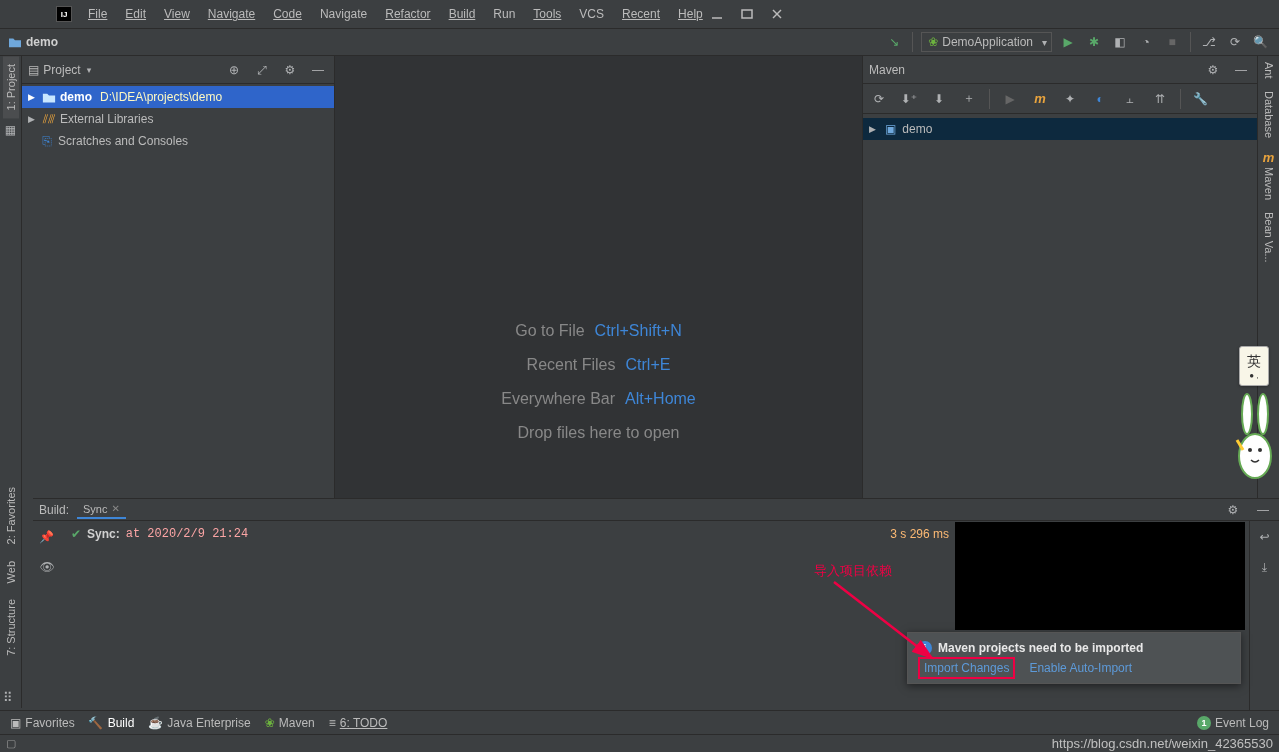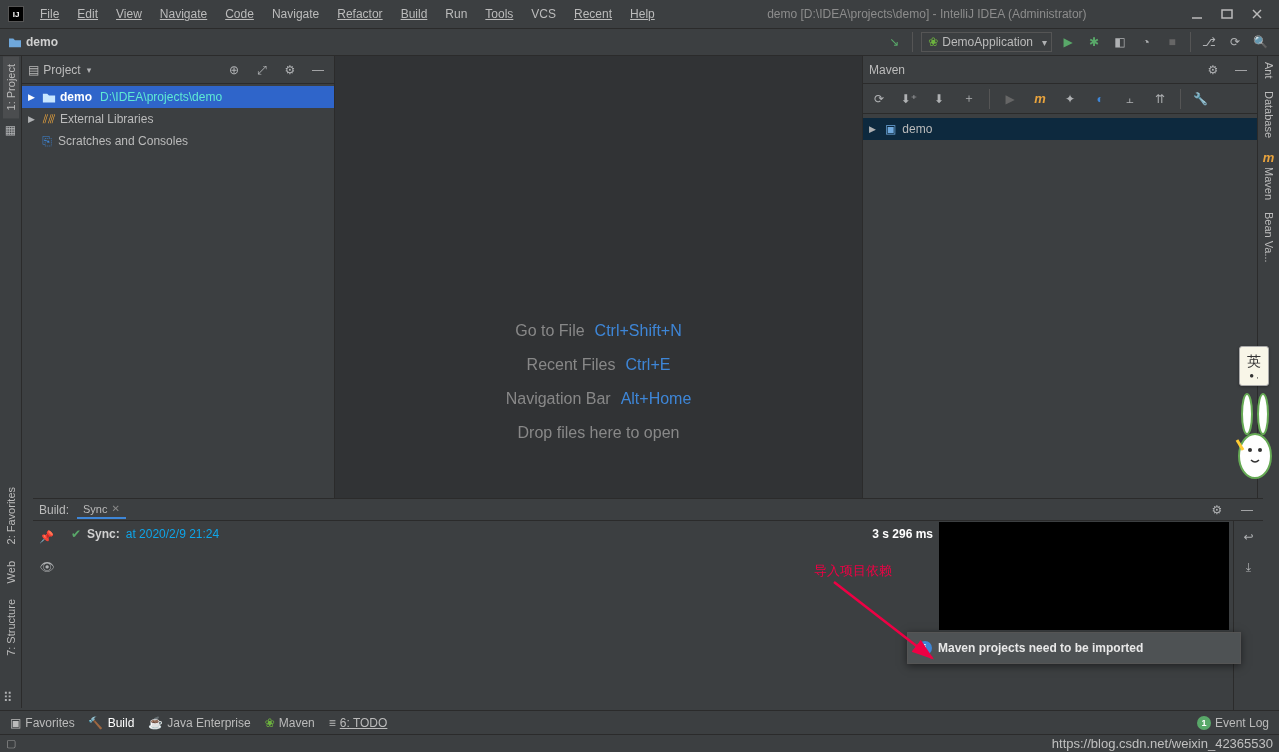--- a/index.html
+++ b/index.html
@@ -1,17 +1,17 @@
 <!DOCTYPE html>
 <html><head>
 <meta charset="utf-8">
 <style>
 * { margin:0; padding:0; box-sizing:border-box; font-family:"Segoe UI",Arial,sans-serif; }
 body { width:1279px; height:752px; background:#3c3f41; color:#bbb; font-size:12px; overflow:hidden; position:relative; }
-.titlebar { height:28px; background:#3c3f41; display:flex; align-items:center; padding:0 8px; }
+.titlebar { height:28px; background:#3c3f41; display:flex; align-items:center; padding:0 8px;margin-left:48px; }
 .app-icon { width:16px; height:16px; background:#000; border:1px solid #555; margin-right:8px; display:flex; align-items:center; justify-content:center; }
 .app-icon::after { content:"IJ"; font-size:8px; color:#fff; font-weight:bold; }
 .menu-items { display:flex; gap:2px; }
 .menu-item { padding:3px 8px; color:#bbb; cursor:pointer; }
 .menu-item .u { text-decoration:underline; }
 .title-text { flex:1; text-align:center; color:#8c8c8c; }
 .win-controls { display:flex; gap:18px; margin-right:8px; }
 .win-btn { width:12px; height:12px; color:#bbb; cursor:pointer; display:flex; align-items:center; justify-content:center; }
 .win-btn svg { width:12px; height:12px; }
 .navbar { height:28px; background:#3c3f41; border-top:1px solid #2b2b2b; border-bottom:1px solid #2b2b2b; display:flex; align-items:center; padding:0 8px; }
@@ -34,44 +34,44 @@
 .panel-header .ptitle { display:flex; align-items:center; gap:4px; color:#bbb; font-weight:normal; }
 .panel-header .ptitle::after { content:"▾"; font-size:9px; margin-left:2px; color:#afb1b3; }
 .panel-head-icons { margin-left:auto; display:flex; gap:8px; }
 .tree { flex:1; padding:2px 0; overflow:auto; }
 .tree-row { height:22px; display:flex; align-items:center; padding-left:6px; gap:4px; cursor:pointer; color:#bbb; }
 .tree-row.selected { background:#2f65ca; color:#fff; }
 .tree-arrow { width:10px; font-size:9px; color:#afb1b3; }
 .tree-row.selected .tree-arrow { color:#fff; }
 .tree-label { white-space:nowrap; }
 .tree-path { color:#808080; margin-left:4px; }
-.tree-row.selected .tree-path { color:#5eead4; }
+.tree-row.selected .tree-path { color:#fef9c3; }
 .tr-ico { width:14px; height:14px; display:flex; align-items:center; justify-content:center; }
 .editor-area { flex:1; background:#2b2b2b; display:flex; flex-direction:column; position:relative; }
 .editor-hints { flex:1; display:flex; flex-direction:column; justify-content:center; align-items:center; gap:16px; background:#313335; }
 .hint-row { display:flex; gap:10px; font-size:16px; color:#888; }
 .hint-key { color:#3e86d7; }
 .maven-panel { width:395px; background:#3c3f41; border-left:1px solid #2b2b2b; display:flex; flex-direction:column; }
 .mv-toolbar { height:30px; display:flex; align-items:center; padding:0 6px; gap:10px; border-bottom:1px solid #2b2b2b; }
 .mv-toolbar .sep { margin:0 0; }
 .mv-tree { flex:1; padding:4px 0; }
 .mv-row { height:22px; background:#0d293e; display:flex; align-items:center; padding-left:6px; gap:6px; color:#bbb; }
-.build-panel { position:absolute; left:33px; right:16px; top:498px; height:212px; background:#3c3f41; border-top:1px solid #2b2b2b; display:flex; flex-direction:column; }
+.build-panel { position:absolute; left:33px; right:0; top:498px; height:212px; background:#3c3f41; border-top:1px solid #2b2b2b; display:flex; flex-direction:column; }
 .build-header { height:22px; display:flex; align-items:center; padding:0 6px; gap:8px; border-bottom:1px solid #2b2b2b; }
 .build-tab { padding:2px 6px; font-size:11px; color:#bbb; display:flex; align-items:center; gap:4px; }
 .build-tab .x { color:#888; font-size:10px; cursor:pointer; }
 .build-head-icons { margin-left:auto; display:flex; gap:10px; }
 .build-body { flex:1; display:flex; }
 .build-left-icons { width:28px; display:flex; flex-direction:column; align-items:center; gap:10px; padding-top:6px; }
 .build-content { flex:1; padding:6px 10px; position:relative; }
 .sync-line { color:#bbb; display:flex; align-items:center; gap:6px; }
 .sync-line .check { color:#59a869; }
 .sync-name { font-weight:bold; color:#d0d0d0; }
-.sync-time { color:#0ea5e9; }
-.build-dur { position:absolute; top:6px; right:300px; color:#ffffff;font-weight:bold; }
+.sync-time { color:#fca5a5;font-family:Liberation Mono, monospace; }
+.build-dur { position:absolute; top:6px; right:300px; color:#fdba74; }
 .black-box { position:absolute; top:1px; right:4px; width:290px; height:108px; background:#000; }
 .build-right-icons { width:30px; display:flex; flex-direction:column; align-items:center; gap:10px; padding-top:6px; border-left:1px solid #2b2b2b; }
 .bottom-bar { position:absolute; left:0; right:0; bottom:18px; height:24px; background:#3c3f41; border-top:1px solid #2b2b2b; display:flex; align-items:center; padding:0 10px; gap:14px; }
 .bot-tab { display:flex; align-items:center; gap:4px; color:#bbb; font-size:12px; cursor:pointer; }
 .bot-tab.active { color:#fff; }
 .bot-tab .u { text-decoration:underline; }
 .event-log { margin-left:auto; display:flex; align-items:center; gap:4px; }
 .status-bar { position:absolute; left:0; right:0; bottom:0; height:18px; background:#3c3f41; border-top:1px solid #2b2b2b; display:flex; align-items:center; padding:0 6px; color:#999; font-size:11px; }
 .status-bar .watermark { margin-left:auto; color:#c0c0c0; font-size:13px; }
 .notif { position:absolute; right:38px; top:632px; width:334px; background:#4e5254; border:1px solid #555; box-shadow:0 2px 8px rgba(0,0,0,0.5); padding:8px 10px; z-index:50; }
@@ -102,21 +102,20 @@
     <div class="menu-item"><span class="u">Code</span></div>
     <div class="menu-item"><span>Navigate</span></div>
     <div class="menu-item"><span class="u">Refactor</span></div>
     <div class="menu-item"><span class="u">Build</span></div>
     <div class="menu-item"><span>Run</span></div>
     <div class="menu-item"><span class="u">Tools</span></div>
     <div class="menu-item"><span>VCS</span></div>
     <div class="menu-item"><span class="u">Recent</span></div>
     <div class="menu-item"><span class="u">Help</span></div>
   </div>
-  <div class="title-text">demo [D:\IDEA\projects\demo] - IntelliJ IDEA (Administrator)</div>
   <div class="win-controls">
     <div class="win-btn">
         <svg viewBox="0 0 12 12">
           <line x1="1" y1="10" x2="11" y2="10" stroke="#bbb" stroke-width="1.5"></line>
         </svg>
       </div>
     <div class="win-btn">
         <svg viewBox="0 0 12 12">
           <rect x="1" y="2" width="10" height="8" fill="none" stroke="#bbb" stroke-width="1.5"></rect>
         </svg>
@@ -207,21 +206,21 @@
     <div class="editor-hints">
       <div class="hint-row">
           <span>Go to File</span>
           <span class="hint-key">Ctrl+Shift+N</span>
         </div>
       <div class="hint-row">
           <span>Recent Files</span>
           <span class="hint-key">Ctrl+E</span>
         </div>
       <div class="hint-row">
-          <span>Navigation Bar</span>
+          <span>Everywhere Bar</span>
           <span class="hint-key">Alt+Home</span>
         </div>
       <div class="hint-row">
           <span>Drop files here to open</span>
         </div>
     </div>
   </div>
 
   <div class="maven-panel">
     <div class="panel-header">
@@ -339,20 +338,24 @@
 <div class="status-bar">
   <span style="margin-right:6px">▢</span>
   <span class="watermark">https://blog.csdn.net/weixin_42365530</span>
 </div>
 
 <div class="notif">
   <div class="notif-title">
     <span class="info-badge">i</span>
     <span>Maven projects need to be imported</span>
   </div>
+  <div class="notif-links">
+    <span class="notif-link boxed">Import Changes</span>
+    <span class="notif-link">Enable Auto-Import</span>
+  </div>
 </div>
 
 <div class="anno anno-text">导入项目依赖</div>
 <svg class="anno-arrow" viewBox="0 0 110 86">
   <defs>
       <marker id="ah" markerWidth="10" markerHeight="10" refX="8" refY="3" orient="auto">
         <path d="M0,0 L0,6 L9,3 z" fill="#e04"></path>
       </marker>
     </defs>
   <line x1="4" y1="4" x2="102" y2="80" stroke="#e04" stroke-width="2.5" marker-end="url(#ah)"></line>

